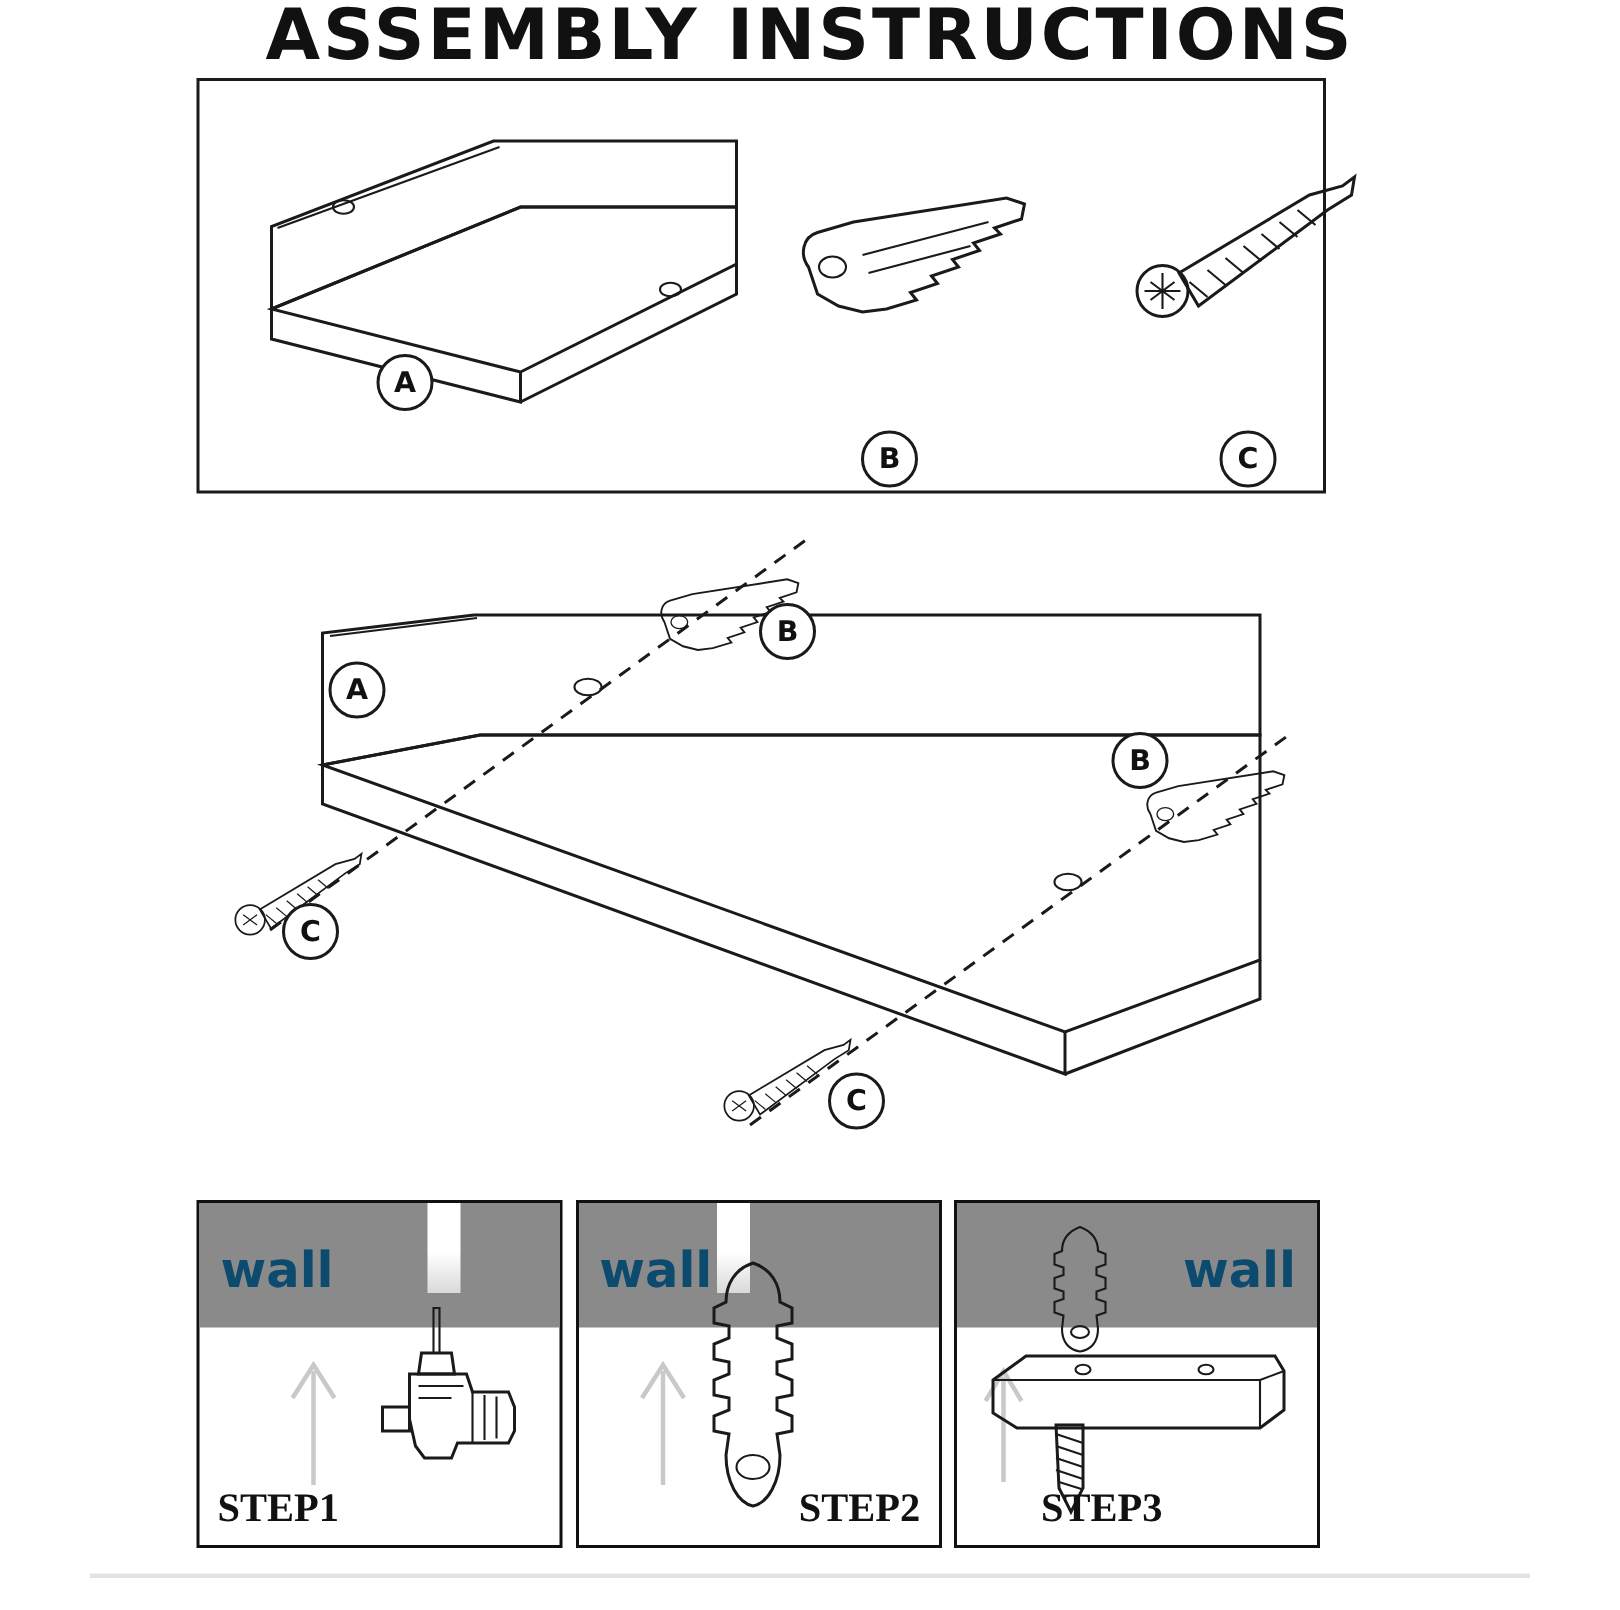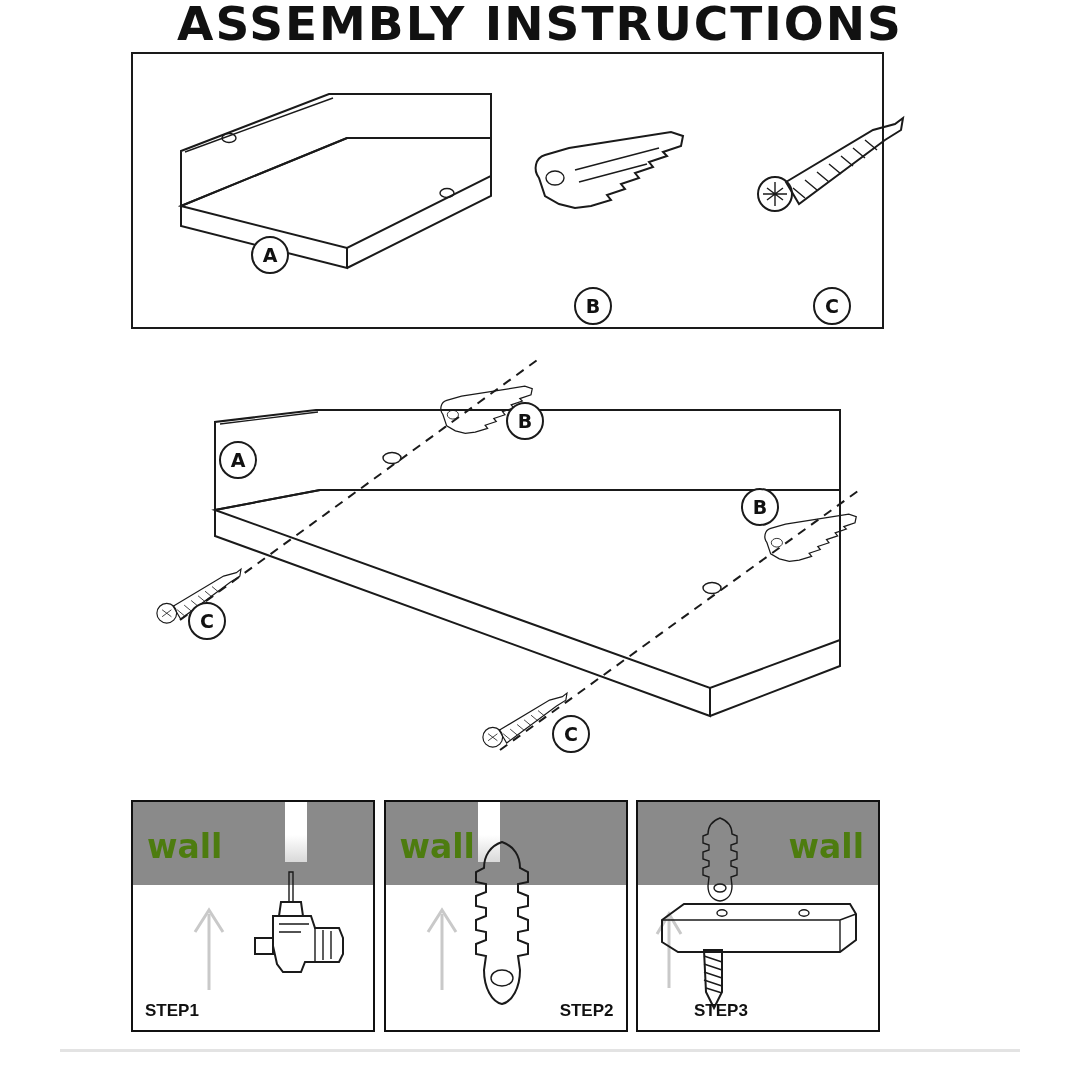--- a/index.html
+++ b/index.html
@@ -27,28 +27,28 @@
   .steps{position:absolute;left:131px;top:800px;width:749px;height:228px;
          display:flex;justify-content:space-between;}
   .step{
     position:relative;width:240px;height:228px;border:2px solid #111;
     background:#fff;overflow:hidden;
   }
   .wallband{
     position:absolute;left:0;top:0;width:100%;height:83px;background:#8a8a8a;
   }
   .wall-text{
-    position:absolute;top:25px;font-size:33px;font-weight:bold;color:#4d7c0f;
+    position:absolute;top:25px;font-size:33px;font-weight:bold;color:#0c4a6e;
     font-family:"DejaVu Sans", sans-serif;letter-spacing:0px;
   }
   .wall-left{left:14px;}
   .wall-right{right:14px;}
   .step-label{
-    position:absolute;bottom:9px;font-size:17px;font-weight:bold;
-    font-family:Liberation Sans, sans-serif;
+    position:absolute;bottom:9px;font-size:27px;font-weight:bold;
+    font-family:Liberation Serif, serif;
   }
   .sl-left{left:12px;}
   .sl-right{right:12px;margin-left:22px;}
   .hole{
     position:absolute;top:0;width:22px;height:60px;
     background:linear-gradient(180deg,#ffffff 0%,#ffffff 55%,#d9d9d9 100%);
   }
   .bottomline{
     position:absolute;left:60px;top:1049px;width:960px;height:3px;background:#e3e3e3;
   }

